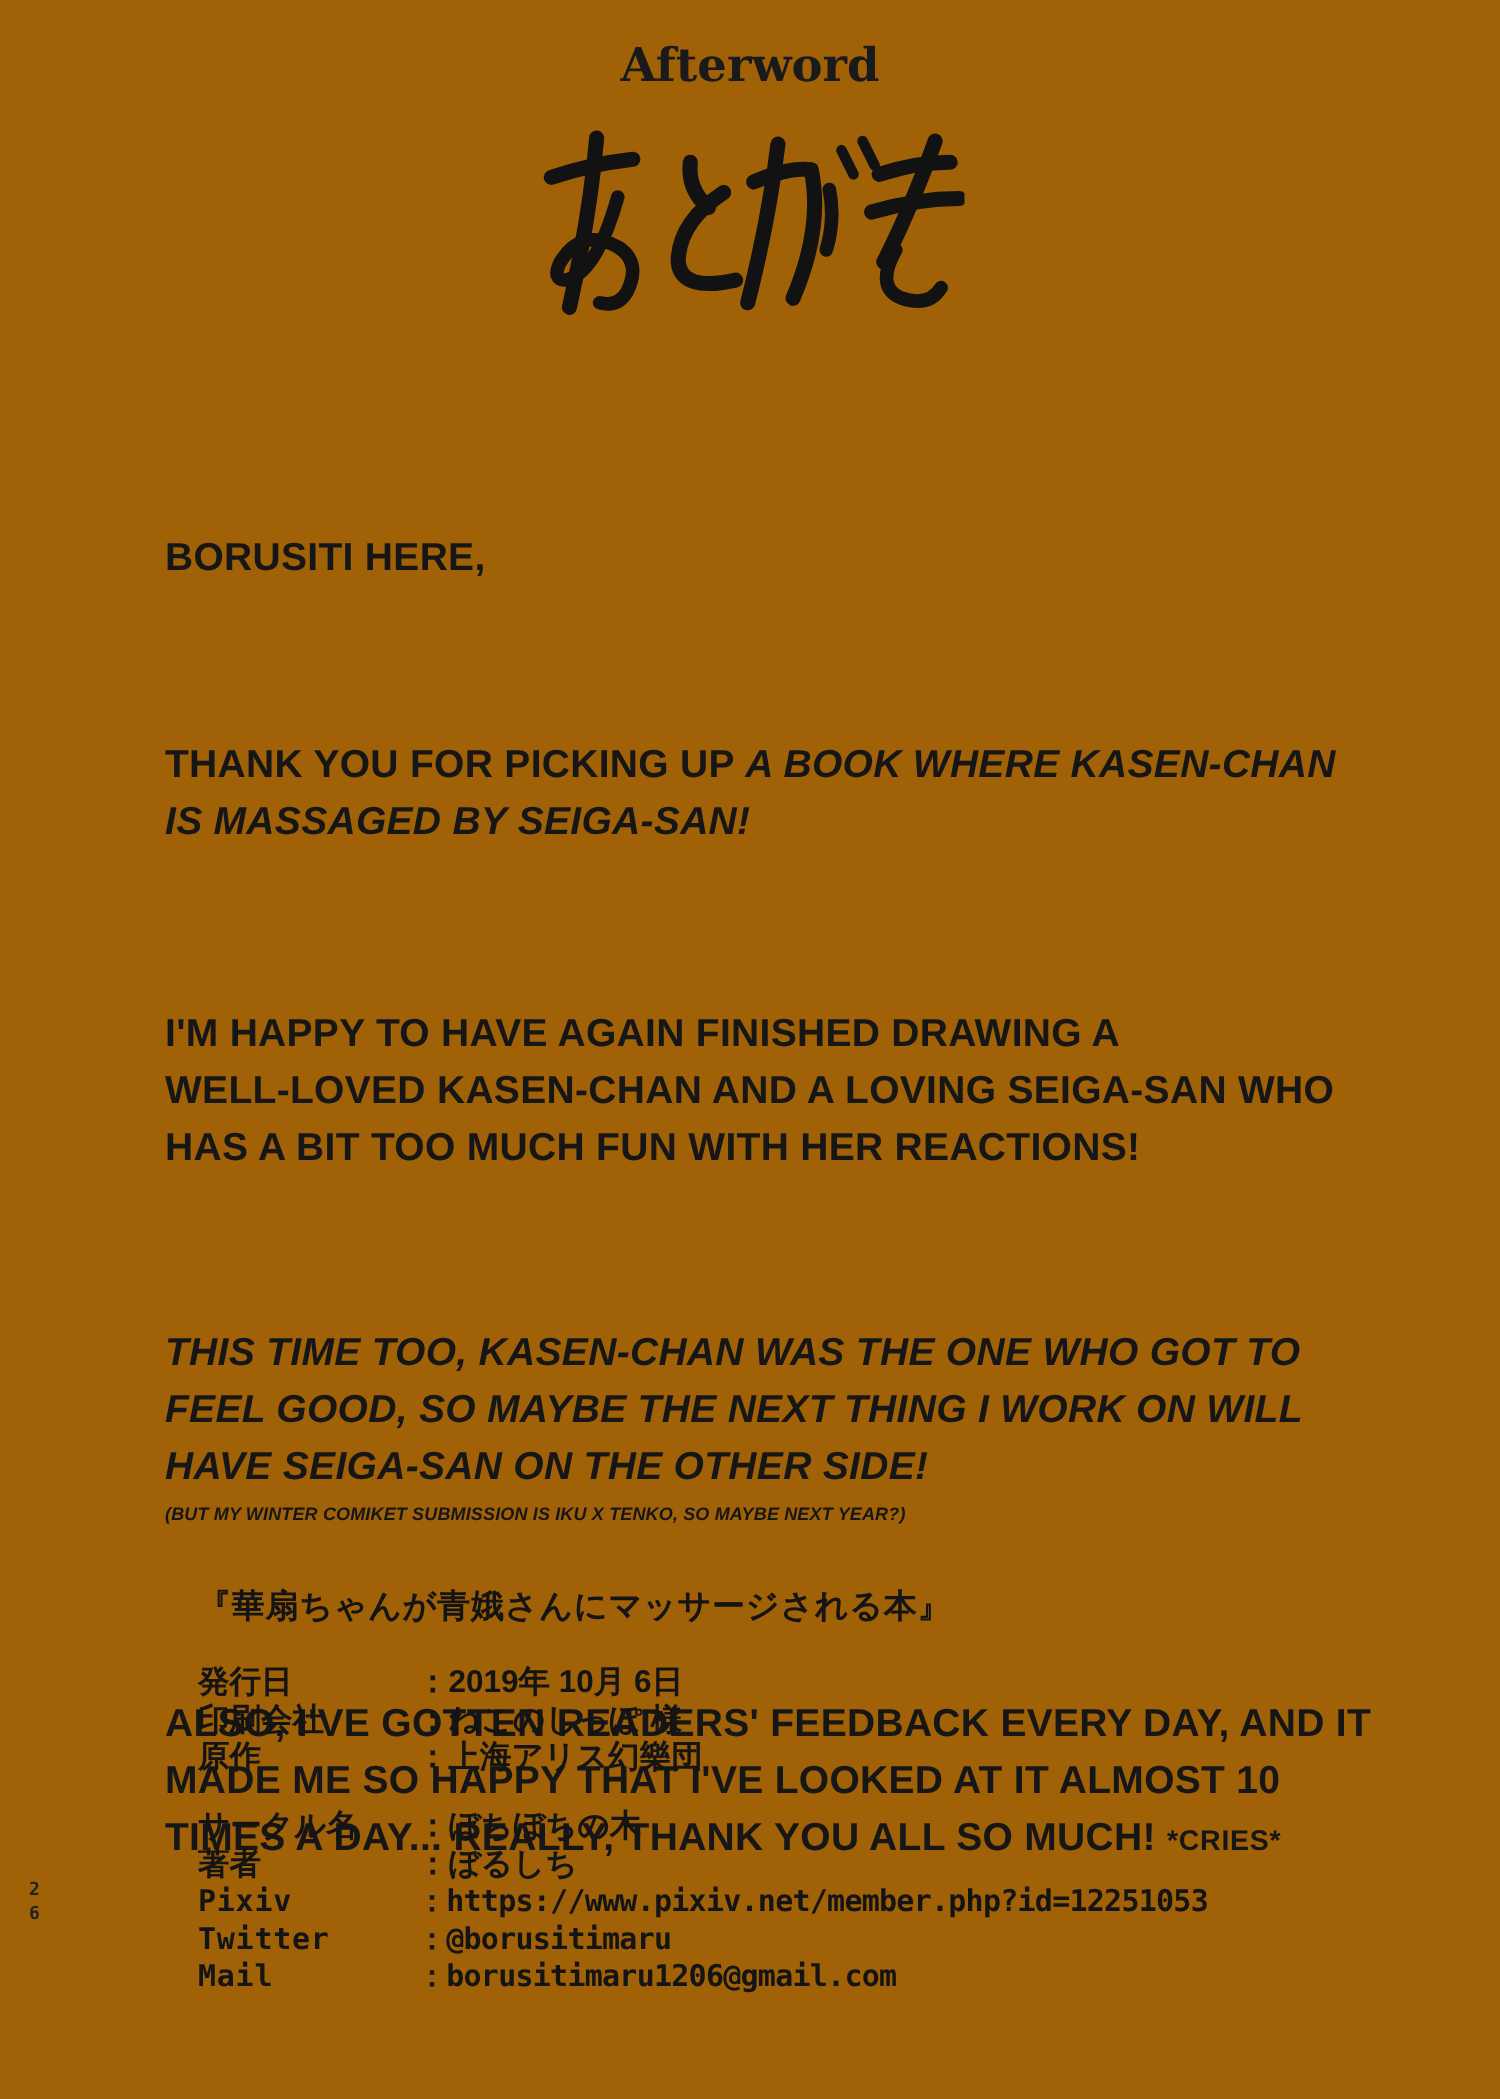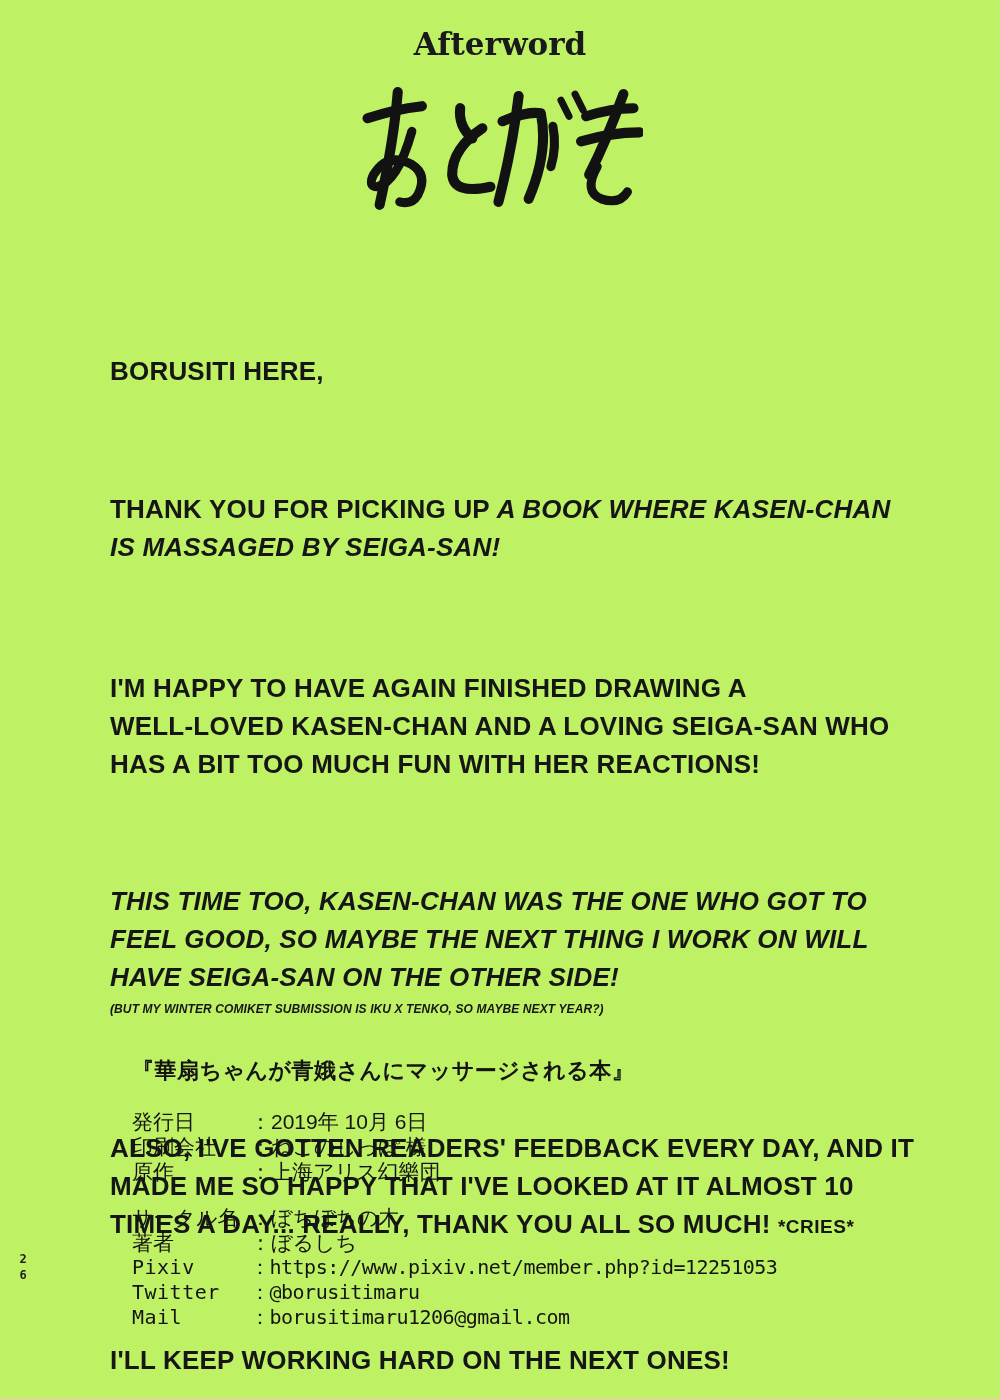--- a/index.html
+++ b/index.html
@@ -1,21 +1,21 @@
 <!DOCTYPE html>
 <html><head>
 <meta charset="utf-8">
 <style>
   * { margin: 0; padding: 0; box-sizing: border-box; }
   html, body { background: #ffffff; }
   .page {
     position: relative;
     width: 1000px;
     height: 1399px;
-    background: #bef264;
+    background: #a16207;
     color: #131313;
     overflow: hidden;
     font-family: "Liberation Sans", sans-serif;
   }
 
   
   .afterword-title {
     position: absolute;
     top: 26px;
     left: 0;
@@ -87,21 +87,22 @@
     font-size: 22px;
     font-weight: bold;
     margin-bottom: 23px;
     letter-spacing: 0.5px;
   }
   .info-group1 { margin-bottom: 21px; }
   .info-row {
     display: flex;
     font-size: 21px;
     line-height: 25px;
-    font-weight: normal;
+    font-weight: bold;
+    gap: 28px;
   }
   .info-row .label {
     width: 118px;
     flex: 0 0 118px;
   }
   .info-row .value { white-space: pre; }
   .mono-row {
     font-family: "DejaVu Sans Mono", monospace;
     font-size: 20px;
     letter-spacing: -0.5px;
@@ -159,21 +160,20 @@
 IS MASSAGED BY SEIGA-SAN!</span></p>
     <p class="para p3">I'M HAPPY TO HAVE AGAIN FINISHED DRAWING A
 WELL-LOVED KASEN-CHAN AND A LOVING SEIGA-SAN WHO
 HAS A BIT TOO MUCH FUN WITH HER REACTIONS!</p>
     <p class="para p4"><span>THIS TIME TOO, KASEN-CHAN WAS THE ONE WHO GOT TO
 FEEL GOOD, SO MAYBE THE NEXT THING I WORK ON WILL
 HAVE SEIGA-SAN ON THE OTHER SIDE!</span><span class="small-note">(BUT MY WINTER COMIKET SUBMISSION IS IKU X TENKO, SO MAYBE NEXT YEAR?)</span></p>
     <p class="para p5"><span>ALSO, I'VE GOTTEN READERS' FEEDBACK EVERY DAY, AND IT
 MADE ME SO HAPPY THAT I'VE LOOKED AT IT ALMOST 10
 TIMES A DAY... REALLY, THANK YOU ALL SO MUCH! </span><span class="cries">*CRIES*</span></p>
-    <p class="para p6">I'LL KEEP WORKING HARD ON THE NEXT ONES!</p>
   </div>
 
   <div class="colophon">
     <div class="book-title">『華扇ちゃんが青娥さんにマッサージされる本』</div>
 
     <div class="info-group1">
       <div class="info-row">
         <span class="label">発行日</span>
           <span class="value">：2019年 10月 6日</span>
       </div>

